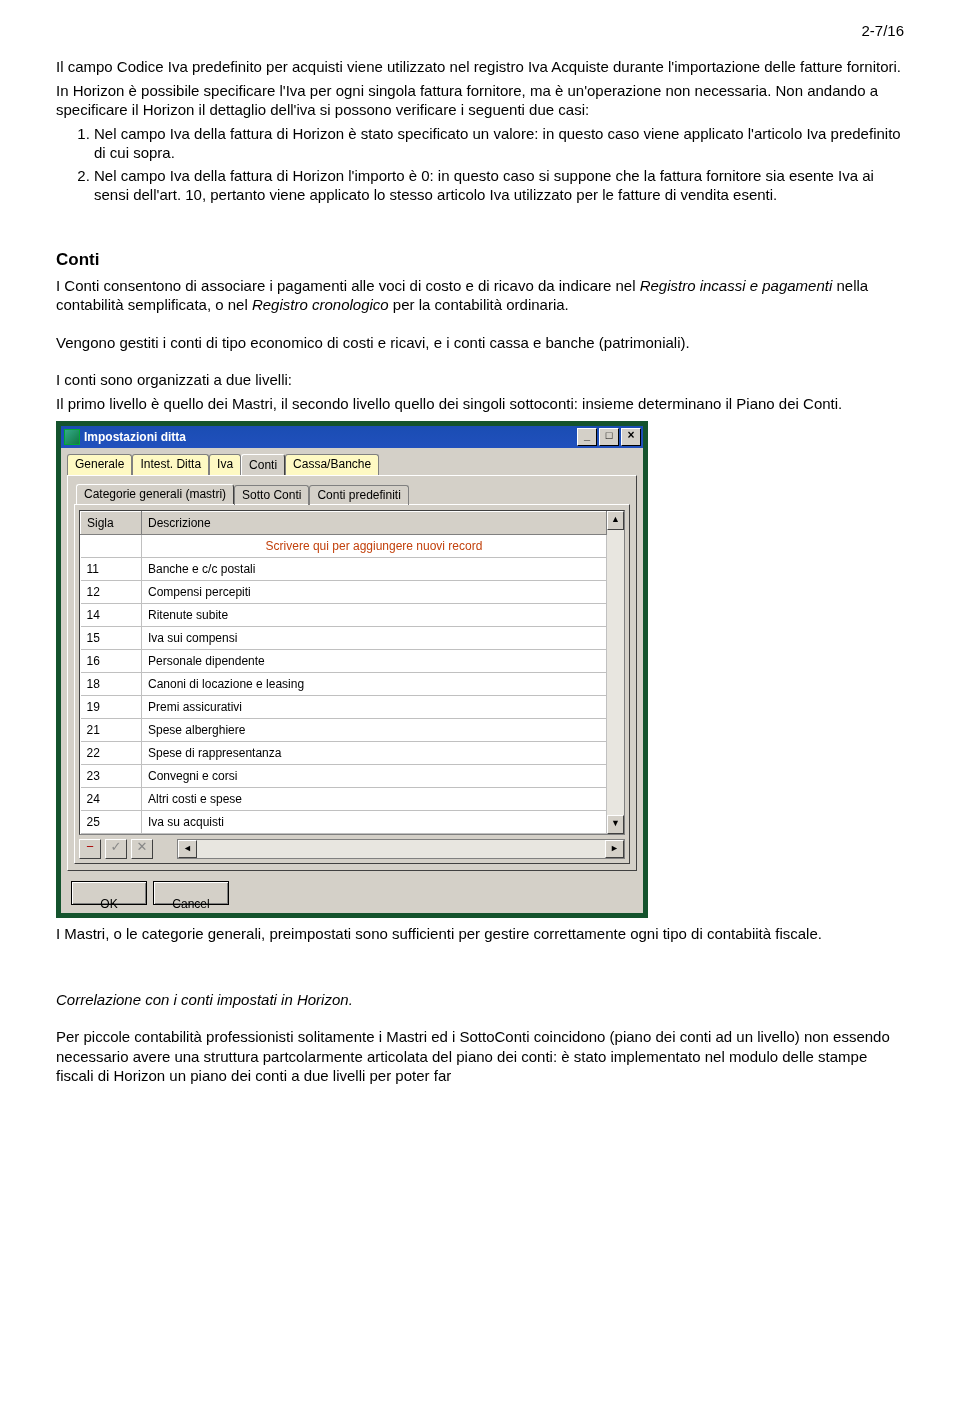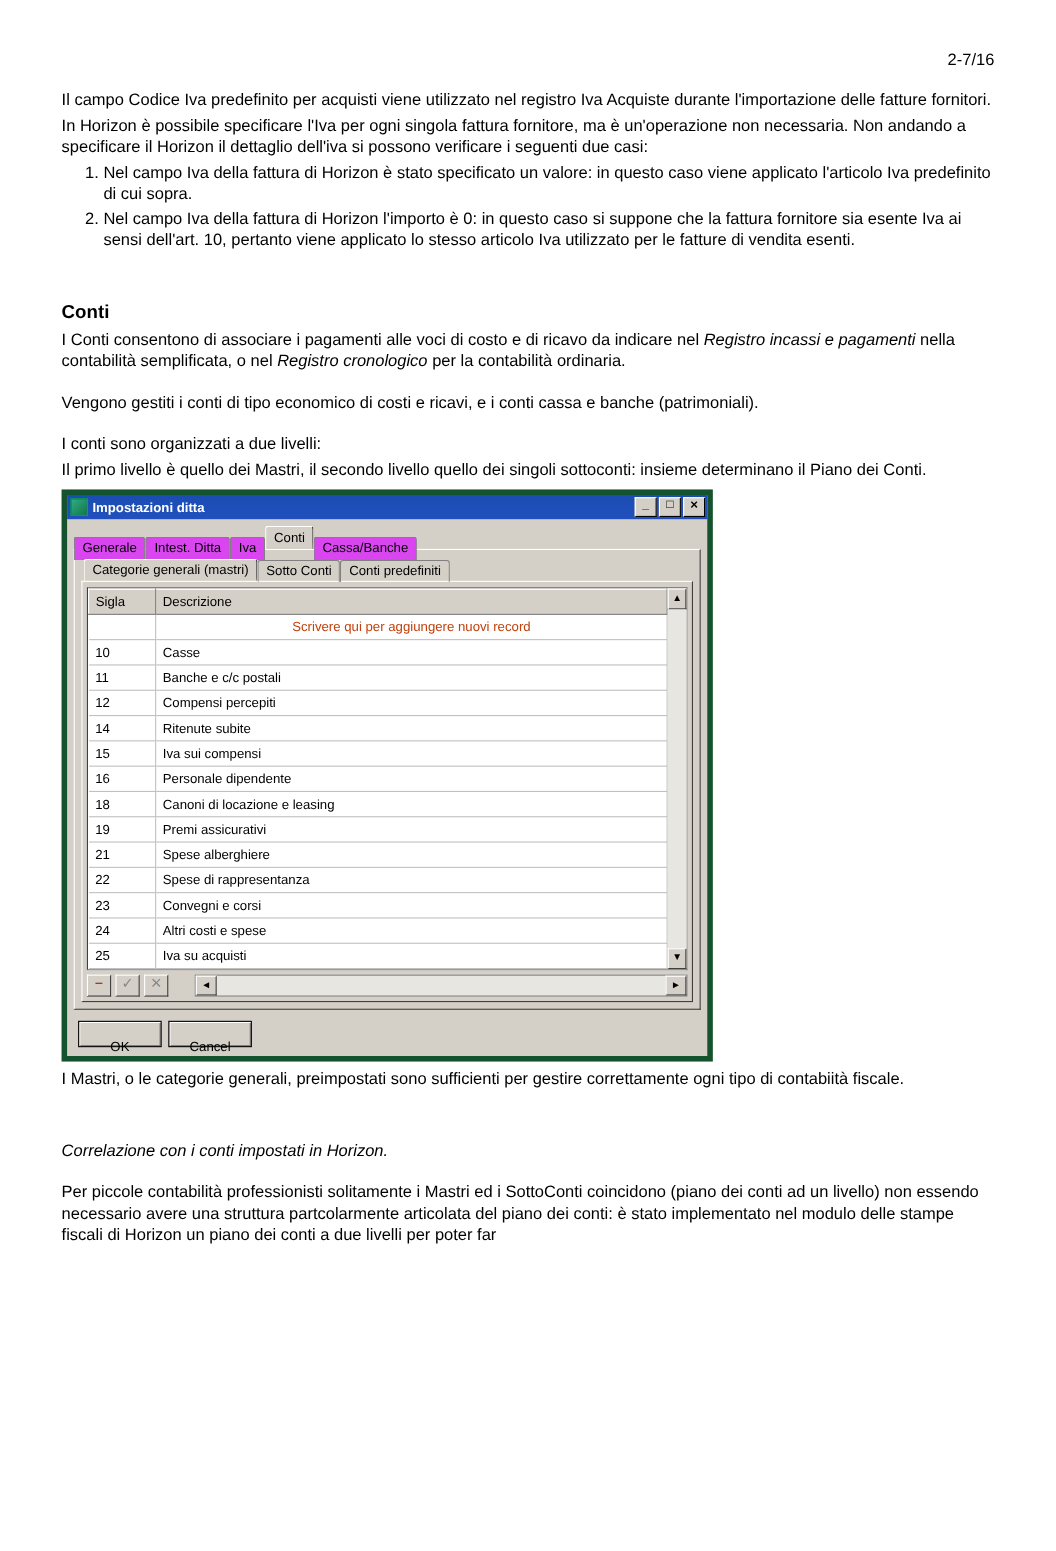--- a/index.html
+++ b/index.html
@@ -12,21 +12,20 @@
     width: 960px;
   }
   .page {
     padding: 22px 56px 20px 56px;
     box-sizing: border-box;
   }
   .page-num {
     text-align: right;
     font-size: 15px;
     margin-bottom: 18px;
-    margin-top: 24px;
   }
   p { margin: 0 0 4px 0; line-height: 1.3; }
   .gap { height: 14px; }
   .big-gap { height: 42px; }
   h3 { font-size: 17px; font-weight: bold; margin: 0 0 6px 0; }
   ol.num { margin: 0 0 0 20px; padding: 0 0 0 18px; }
   ol.num li { margin-bottom: 3px; line-height: 1.3; }
   em { font-style: italic; }
 
   
@@ -74,25 +73,25 @@
   .tab-row {
     display: flex;
     padding: 6px 6px 0 6px;
     font-size: 12px;
   }
   .tab {
     border: 1px solid #808080;
     border-bottom: none;
     border-top-left-radius: 3px;
     border-top-right-radius: 3px;
-    background: #d946ef;
+    background: #fef9c3;
     padding: 2px 7px 3px 7px;
     margin-right: 0;
     position: relative;
-    top: 10px;
+    top: 0;
   }
   .tab.active {
     border-color:#fff #404040 #d4d0c8 #fff;
     background:#d4d0c8;
     z-index: 2;
     top: 0;
     padding-top:3px;
     font-weight: normal;
   }
   .tab-pane {
@@ -269,24 +268,20 @@
               <tr>
                 <th style="width:48px">Sigla</th>
                 <th>Descrizione</th>
               </tr>
             </thead>
             <tbody id="grid-body">
               <tr>
                 <td class="sigla"></td>
                 <td class="new">Scrivere qui per aggiungere nuovi record</td>
               </tr>
-            <tr>
-                  <td class="sigla">10</td>
-                  <td>Casse</td>
-                </tr>
                 <tr>
                   <td class="sigla">11</td>
                   <td>Banche e c/c postali</td>
                 </tr>
                 <tr>
                   <td class="sigla">12</td>
                   <td>Compensi percepiti</td>
                 </tr>
                 <tr>
                   <td class="sigla">14</td>

